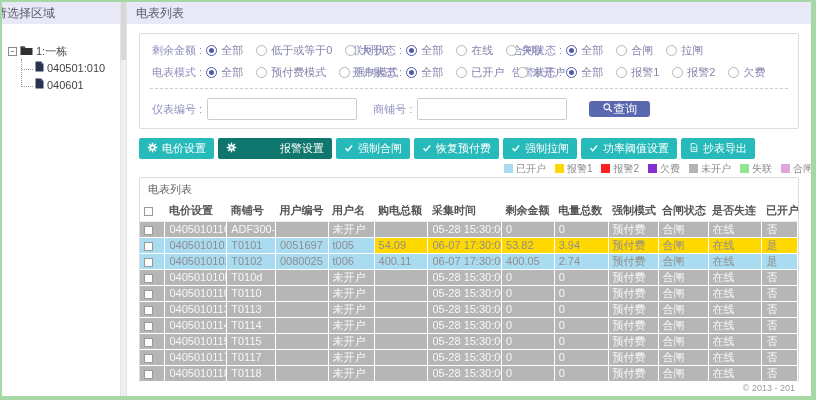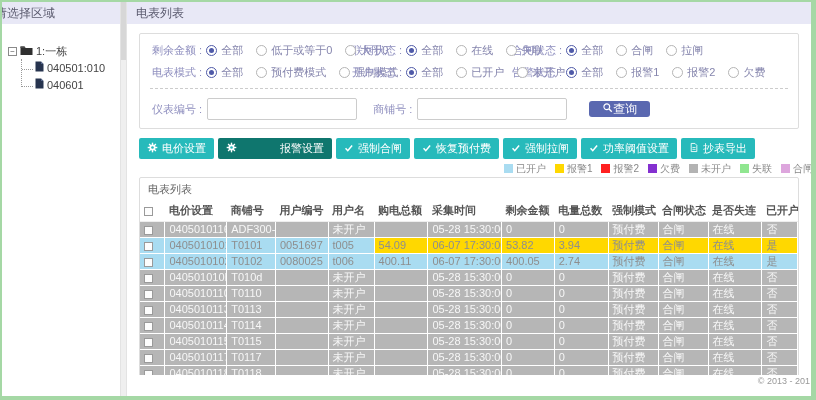--- a/index.html
+++ b/index.html
@@ -71,22 +71,22 @@
        white-space:nowrap; overflow:hidden; }
   td { padding:1px 4px; height:15px; line-height:13px; white-space:nowrap; overflow:hidden;
        border-bottom:1px solid #fff; border-right:1px solid rgba(255,255,255,.35); }
   .c-gray   { background:#b6b6b6; color:#f7f7f7; }
   .c-blue   { background:#a9dcf1; color:#8e8e8e; }
   .c-yellow { background:#ffd800; color:#8e8e8e; }
   .c-green  { background:#8fe38f; color:#8e8e8e; }
   .cb { display:inline-block; width:9px; height:9px; border:1px solid #9a9a9a; background:#fdfdfd;
         vertical-align:middle; cursor:pointer; }
 
-  .footer { position:absolute; left:0; right:0; bottom:0; height:21px; background:#fff;
-            font-size:9px; color:#999; text-align:right; line-height:13px; padding-right:1px; z-index:5; }
+  .footer { position:absolute; left:0; right:0; bottom:0; height:14px; background:#fff;
+            font-size:9px; color:#999; text-align:right; line-height:13px; padding-right:16px; z-index:5; }
 </style>
 </head>
 <body>
 
 <div class="page">
 
   <div class="sidebar">
     <div class="panel-header">
       <span>请选择区域</span>
     </div>

